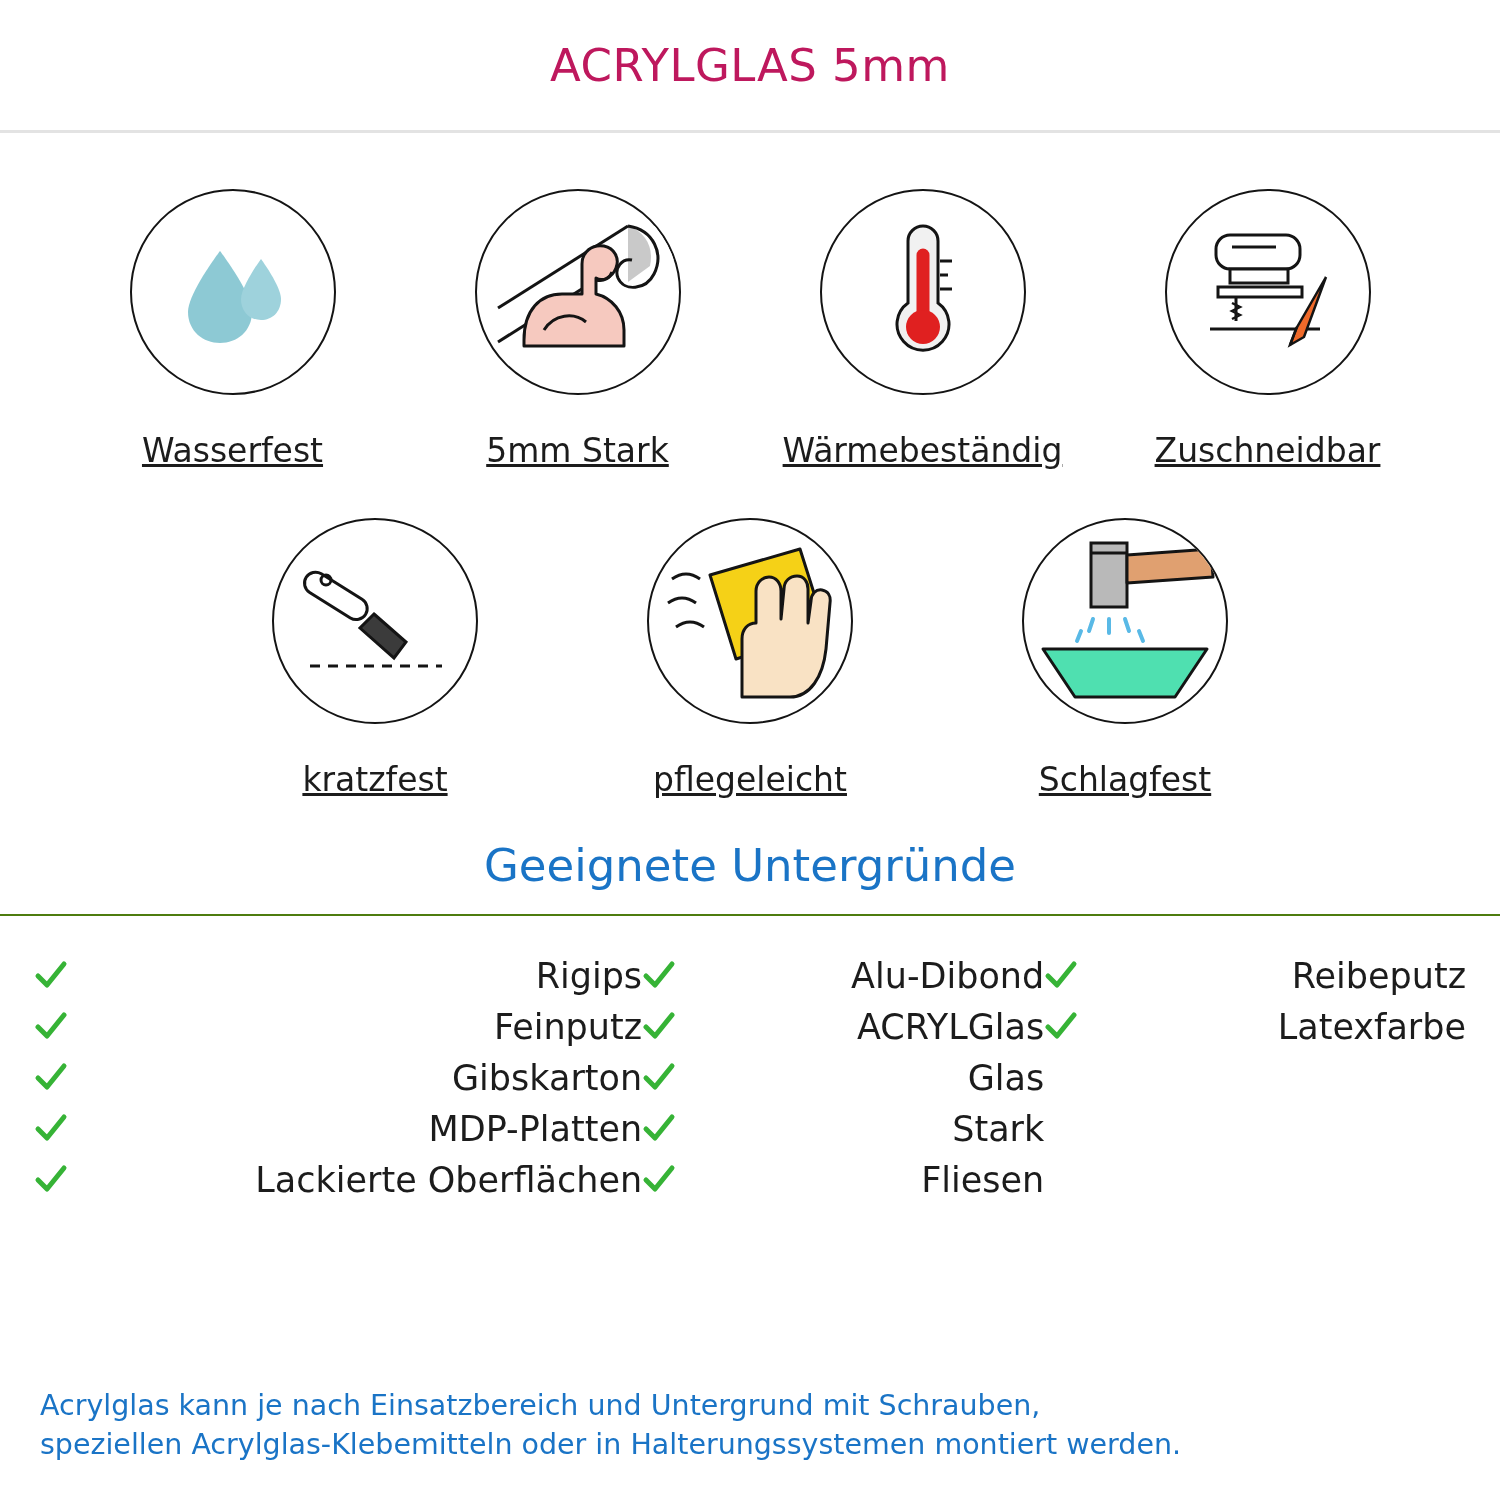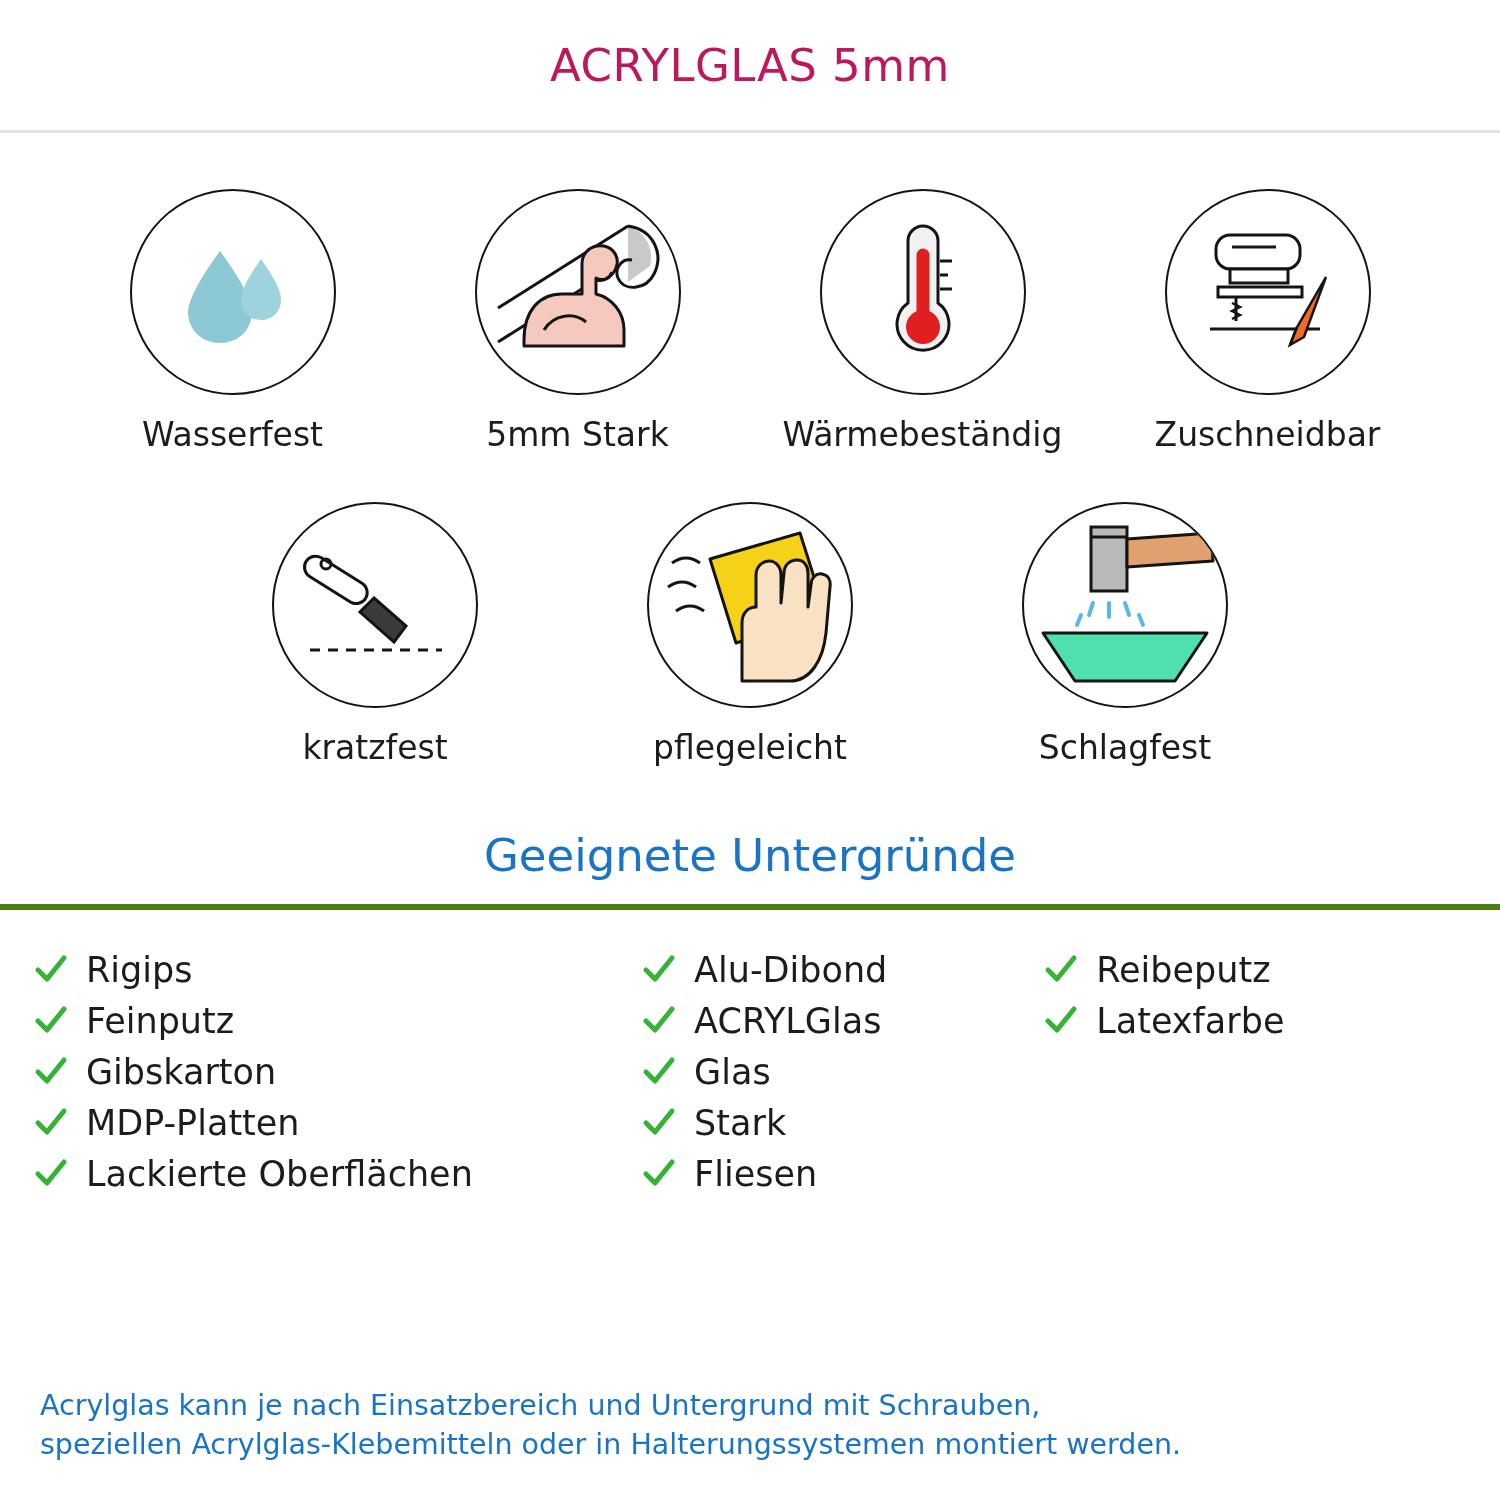--- a/index.html
+++ b/index.html
@@ -61,33 +61,34 @@
     border-radius: 50%;
     border: 2.5px solid #141414;
     position: relative;
     overflow: hidden;
     background: #fff;
     display: flex;
     align-items: center;
     justify-content: center;
   }
   .feature-label {
-    margin-top: 20px;
+    margin-top: 36px;
     font-size: 33px;
     color: #1c1c1c;
     font-weight: 400;
     white-space: nowrap;
+    text-decoration: underline;
   }
 
   
   .section-title-wrap {
-    margin-top: 62px;
+    margin-top: 40px;
     text-align: center;
     padding-bottom: 22px;
-    border-bottom: 6px solid #4d7c0f;
+    border-bottom: 2px solid #4d7c0f;
   }
   .section-title {
     font-size: 45px;
     color: #1a74c6;
     font-weight: 400;
   }
 
   
   .substrates {
     display: flex;
@@ -98,20 +99,21 @@
     flex-direction: column;
   }
   .sub-col.c1 { width: 620px; }
   .sub-col.c2 { width: 410px; }
   .sub-col.c3 { width: 430px; }
 
   .sub-item {
     display: flex;
     align-items: center;
     height: 51px;
+    justify-content: space-between;
   }
   .check {
     width: 34px;
     height: 34px;
     flex: 0 0 34px;
     margin-right: 18px;
     position: relative;
   }
   .check svg { display: block; }
   .sub-label {

